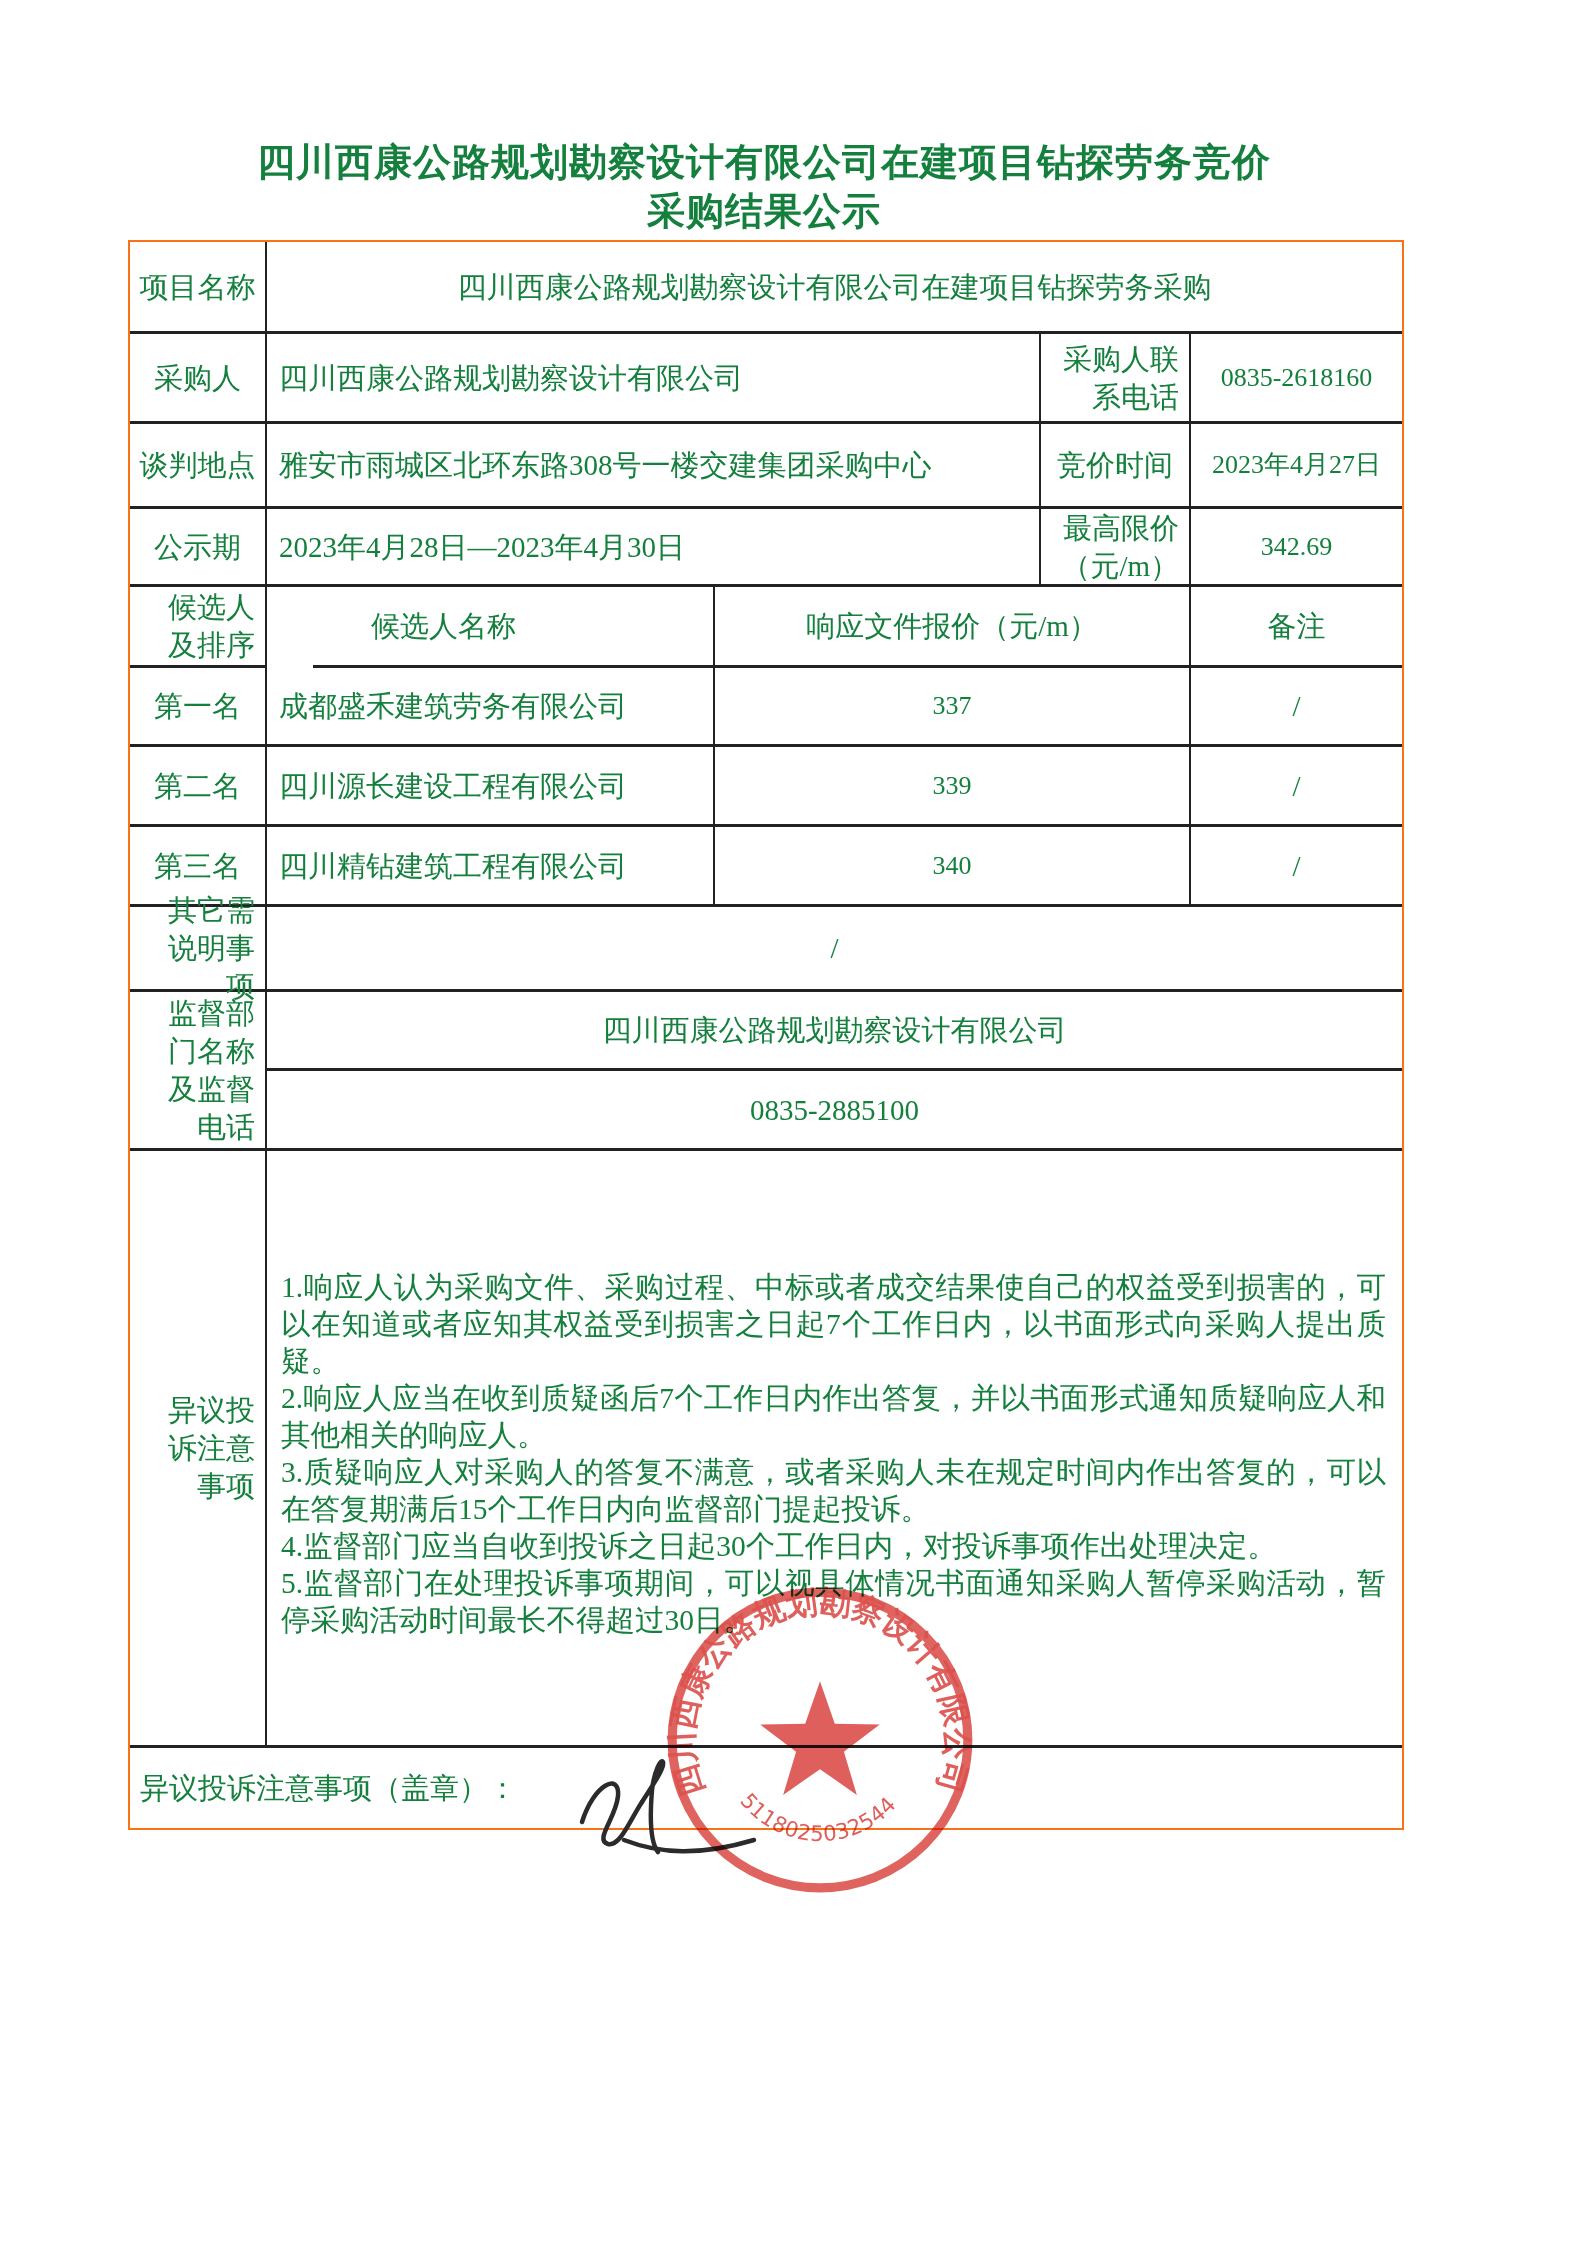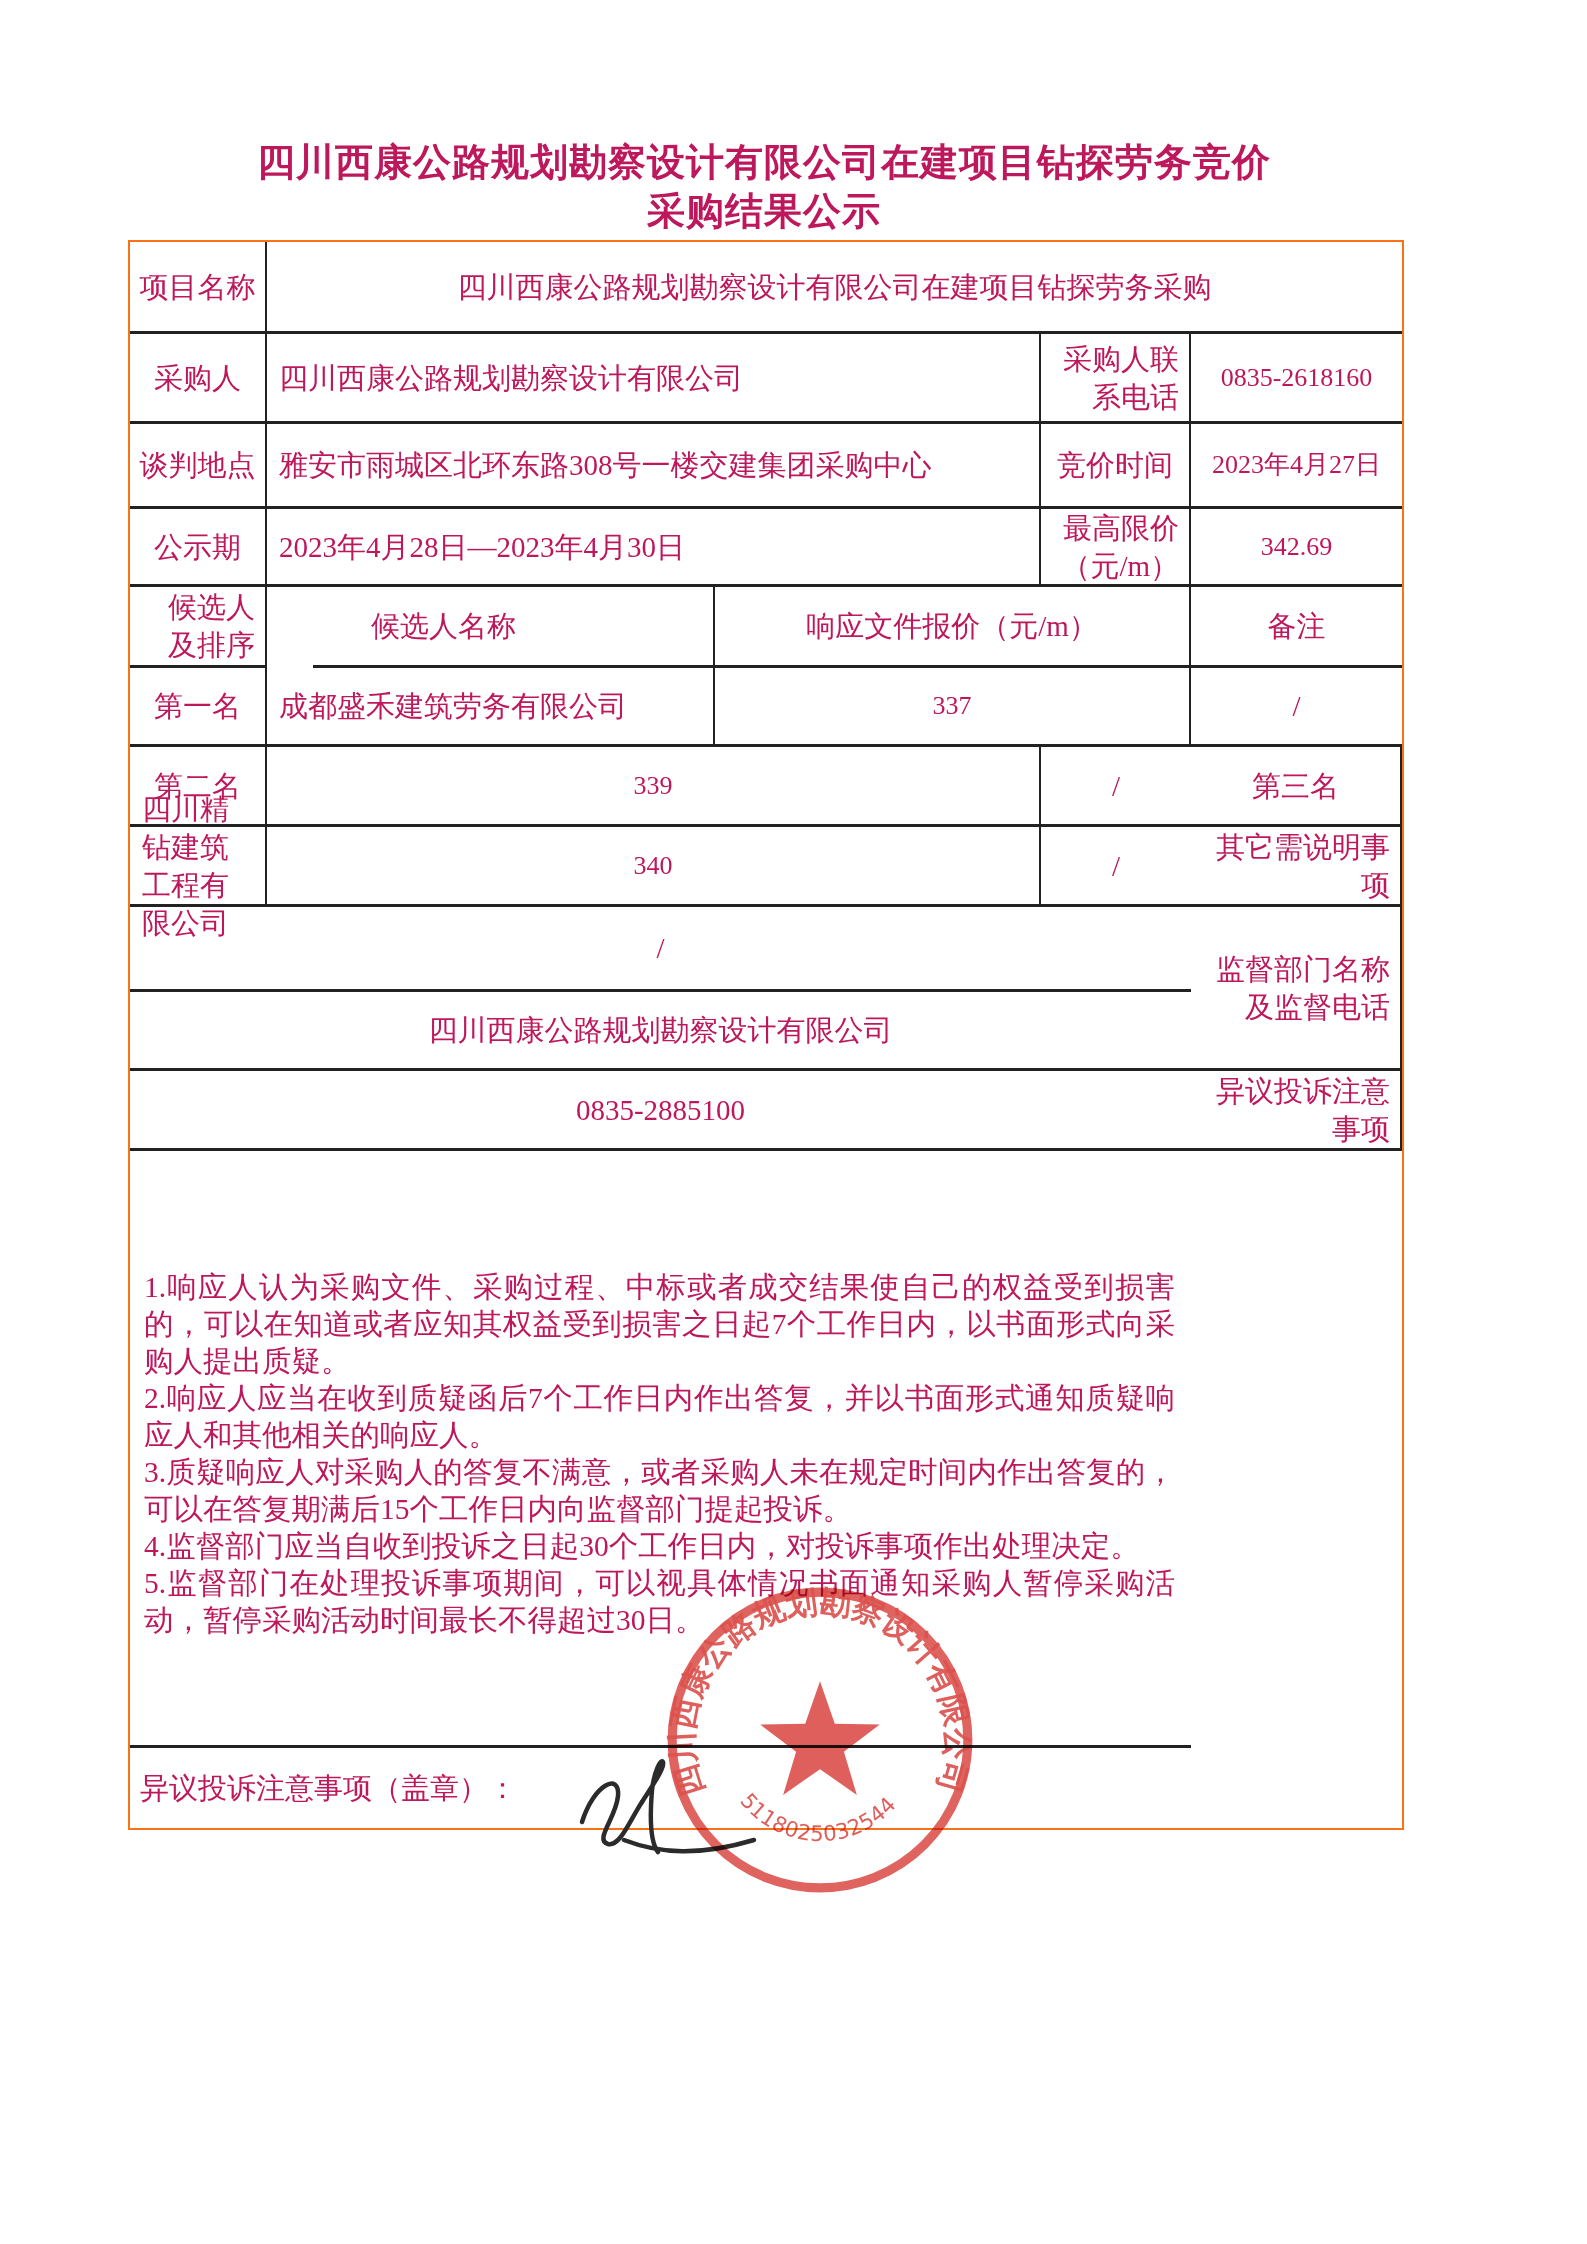--- a/index.html
+++ b/index.html
@@ -1,21 +1,21 @@
 <!DOCTYPE html>
 <html><head>
 <meta charset="utf-8">
 <style>
   html,body{margin:0;padding:0;background:#e8e8e8;}
   .page{
     position:relative;
     width:1587px;height:2244px;
     background:#ffffff;
     font-family:"Liberation Serif","DejaVu Serif",serif;
-    color:#be185d;
+    color:#15803d;
     overflow:hidden;
   }
   .title{
     position:absolute;left:128px;top:138px;width:1272px;
     text-align:center;font-weight:bold;font-size:38px;line-height:49px;
     letter-spacing:1px;
   }
   .tbl{
     position:absolute;left:128px;top:240px;
     border:2px solid #f97316;
@@ -91,20 +91,21 @@
     <div class="c nameHeader">候选人名称</div>
     <div class="c sp2">响应文件报价（元/m）</div>
     <div class="c last">备注</div>
 
     <div class="c">第一名</div>
     <div class="c left">成都盛禾建筑劳务有限公司</div>
     <div class="c sp2 small">337</div>
     <div class="c last">/</div>
 
     <div class="c">第二名</div>
+    <div class="c left">四川源长建设工程有限公司</div>
     <div class="c sp2 small">339</div>
     <div class="c last">/</div>
 
     <div class="c">第三名</div>
     <div class="c left">四川精钻建筑工程有限公司</div>
     <div class="c sp2 small">340</div>
     <div class="c last">/</div>
 
     <div class="c wrapLabel">其它需说明事项</div>
     <div class="c sp4 last">/</div>

